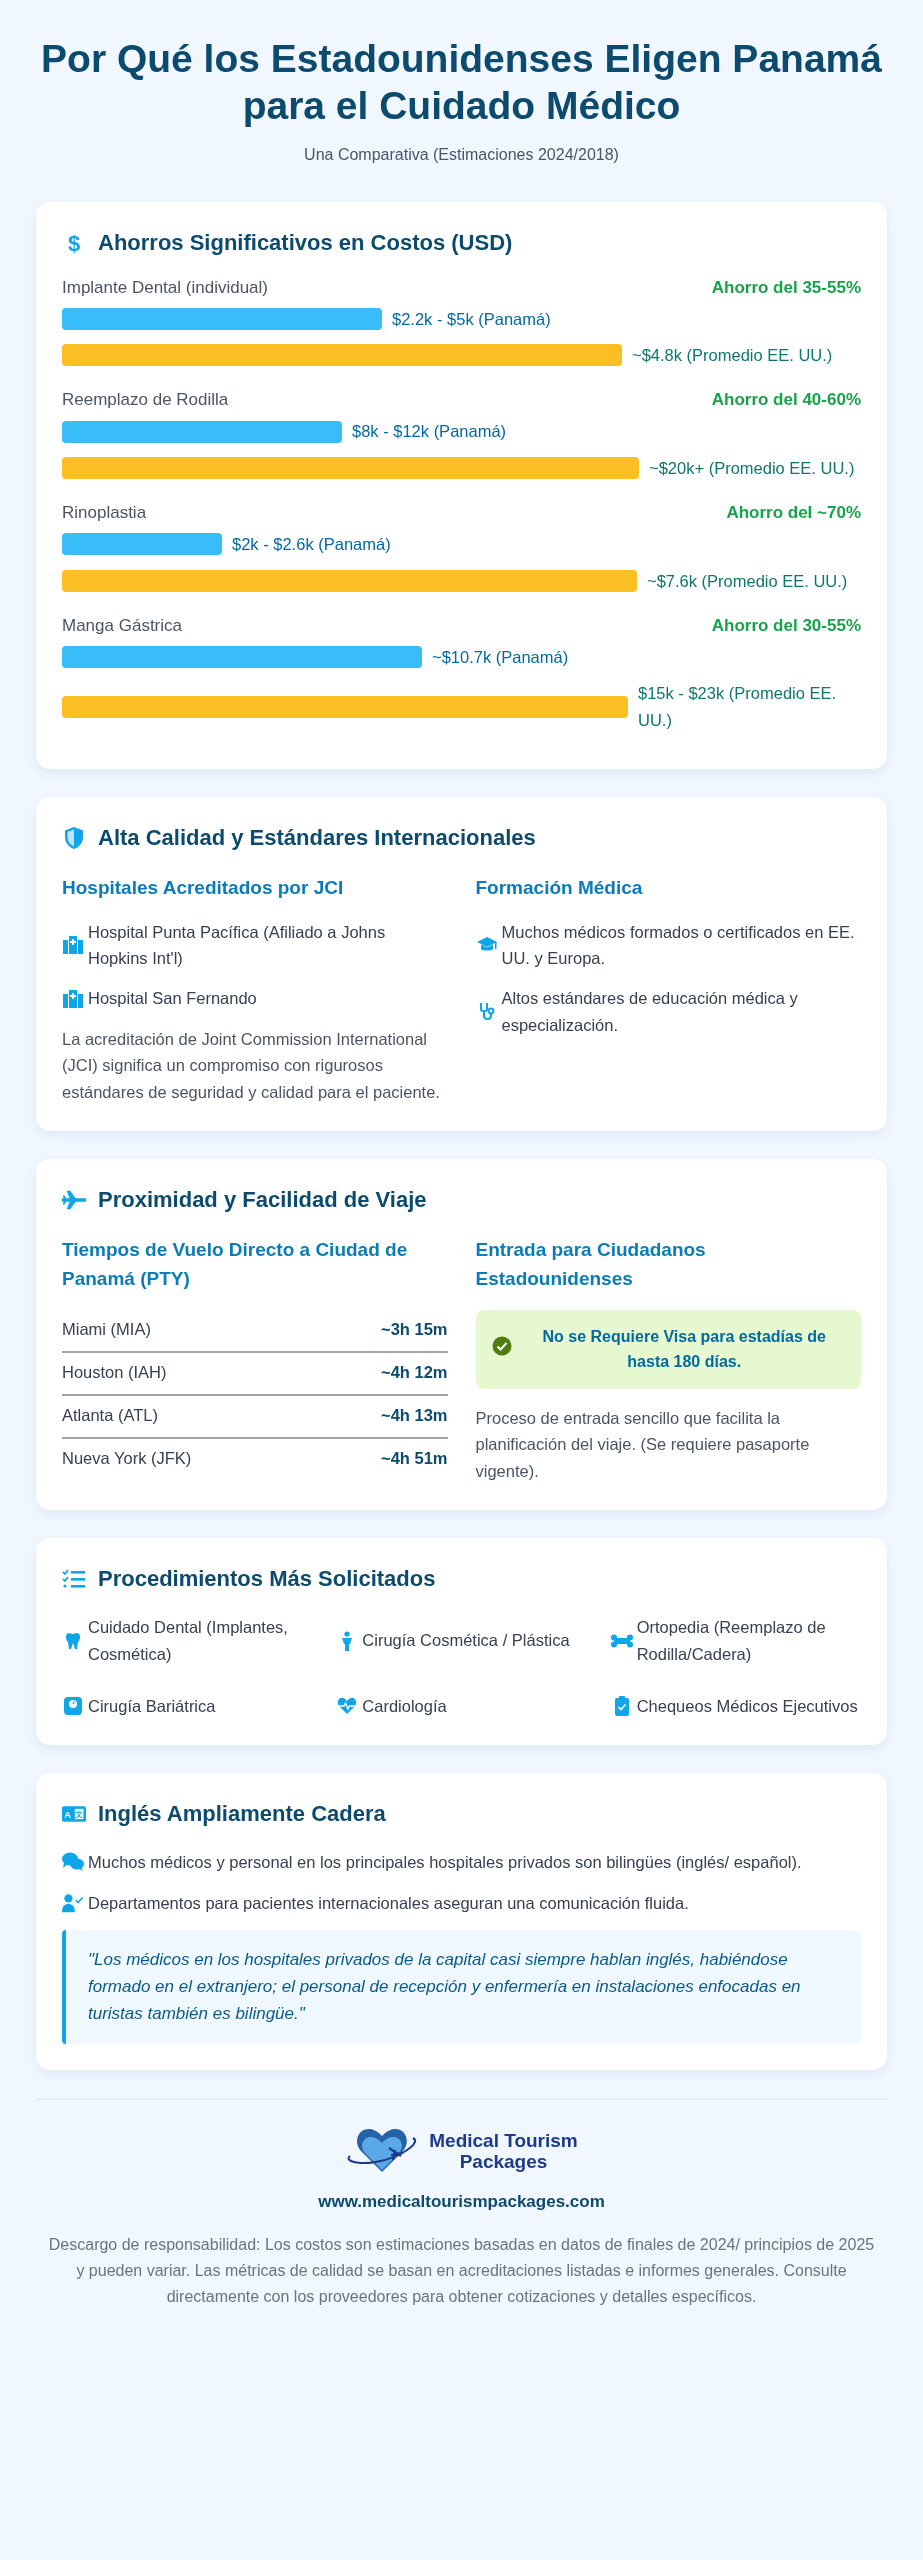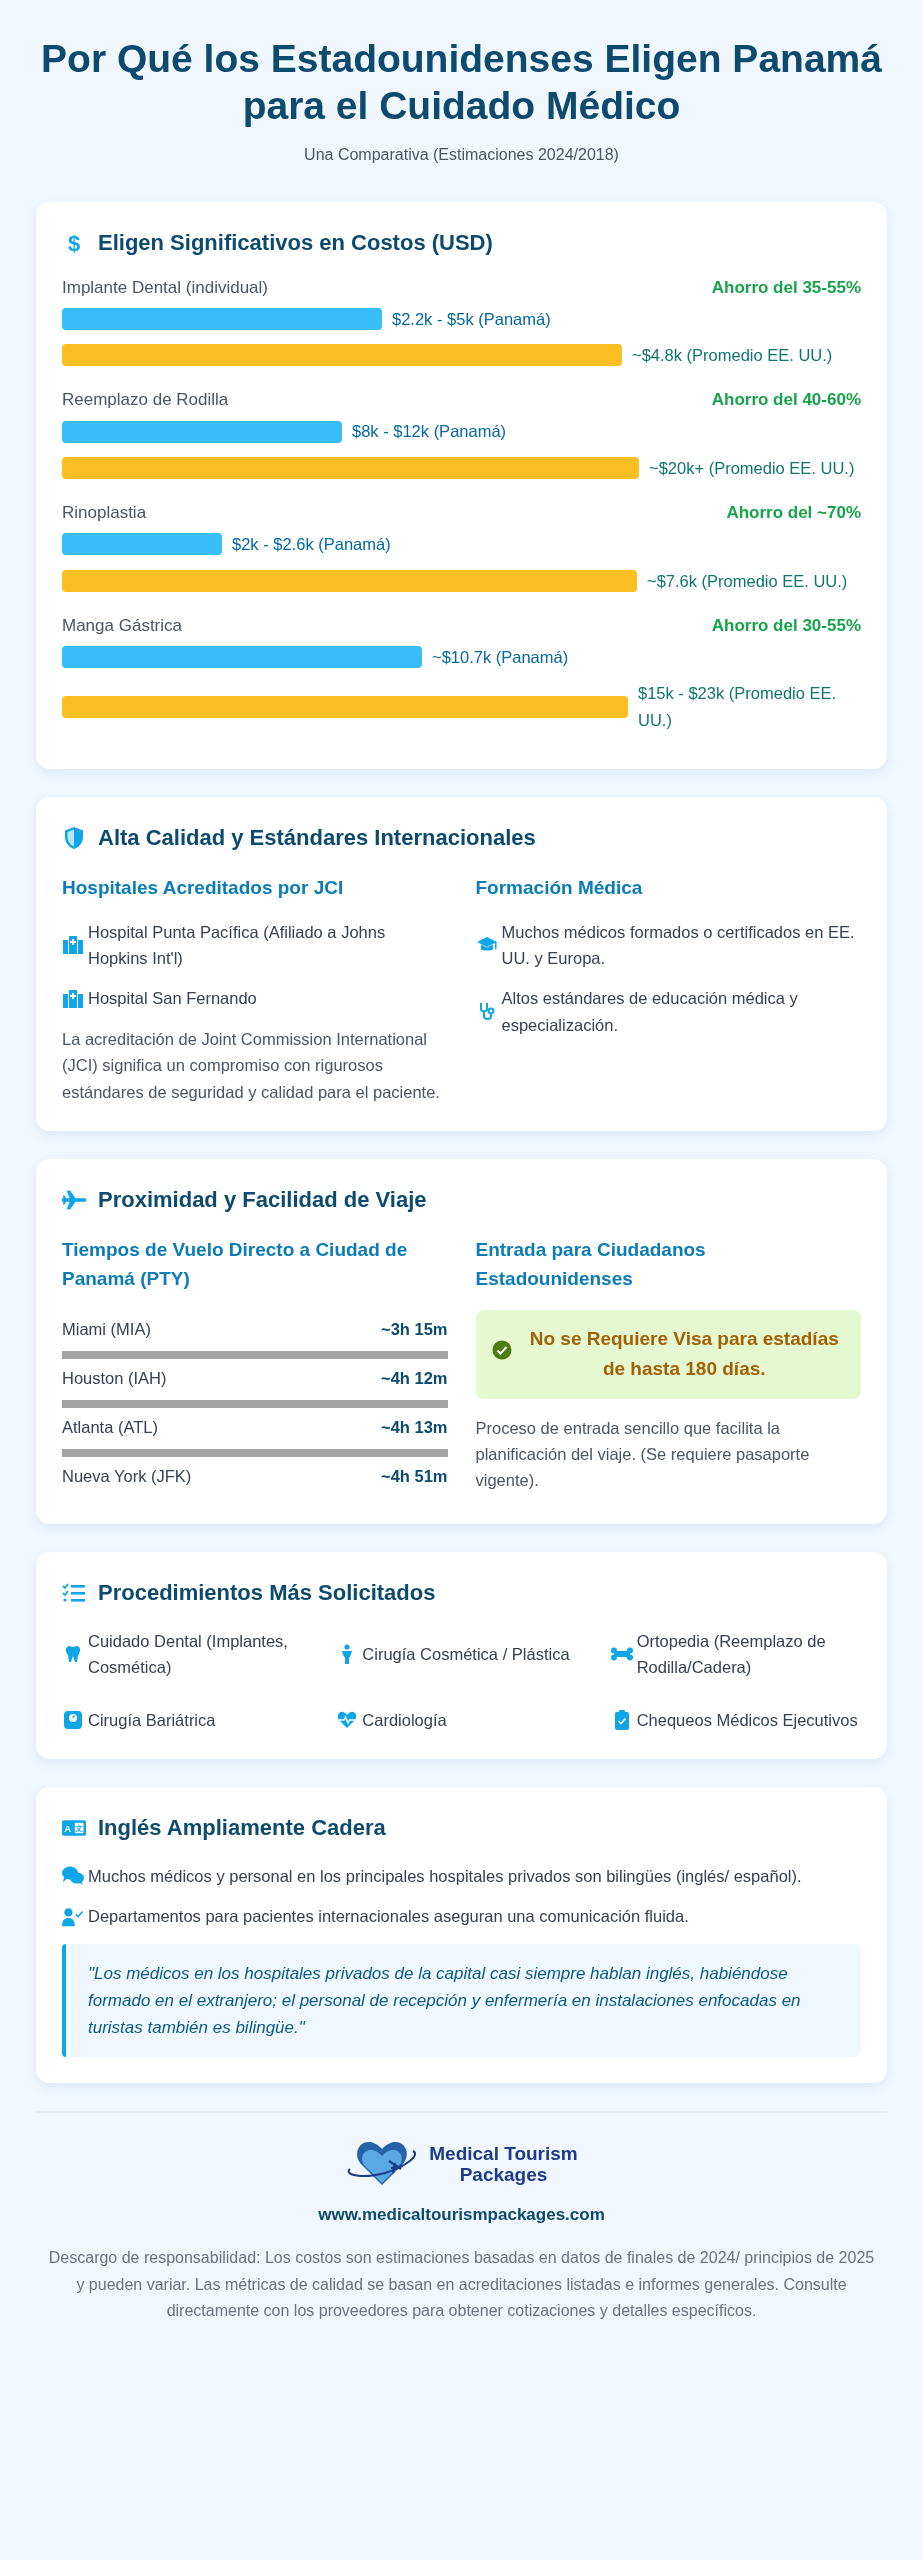--- a/index.html
+++ b/index.html
@@ -47,27 +47,27 @@
   .bar-label.us { color: #0f766e; }
 
   
   .two-col { display: grid; grid-template-columns: 1fr 1fr; gap: 28px; }
   .sub-title { font-size: 19px; font-weight: 700; color: #0a7cb7; margin-bottom: 16px; line-height: 1.55; }
   .icon-item { display: flex; align-items: center; gap: 4px; margin-bottom: 14px; font-size: 16.5px; line-height: 1.6; color: #374151; }
   .icon-item .ic { width: 22px; flex-shrink: 0; color: #0ea5e9; display:flex; justify-content:center; }
   .note { font-size: 16.5px; color: #4b5563; line-height: 1.6; margin-top: 6px; }
 
   
-  .flight { display: flex; justify-content: space-between; padding: 10px 0 12px 0; border-bottom: 8px solid #a3a3a3; font-size: 16.5px; }
+  .flight { display: flex; justify-content: space-between; padding: 10px 0 12px 0; border-bottom: 2px solid #a3a3a3; font-size: 16.5px; }
   .flight:last-child { border-bottom: none; }
   .flight .time { color: #0c4a6e; font-weight: 700; }
   .visa {
     background: #e6f8cf; border-radius: 8px; padding: 14px 16px;
     display: flex; align-items: center; justify-content: center; gap: 12px;
-    color: #a16207; font-weight: 700; font-size: 19px; text-align: center; line-height: 1.6;
+    color: #0369a1; font-weight: 700; font-size: 16px; text-align: center; line-height: 1.6;
     margin-bottom: 16px;
   }
 
   
   .proc-grid { display: grid; grid-template-columns: 1fr 1fr 1fr; row-gap: 26px; column-gap: 24px; margin-top: 8px; }
   .proc-grid .icon-item { margin-bottom: 0; }
 
   
   .quote {
     background: #f0f8ff; border-left: 4px solid #0ea5e9;
@@ -92,21 +92,21 @@
     <p class="subtitle">Una Comparativa (Estimaciones 2024/2018)</p>
   </header>
 
   <section class="card">
     <h2 class="card-title">
       <span class="ic">
         <svg width="18" height="24" viewBox="0 0 18 24">
             <text x="9" y="20" text-anchor="middle" font-size="22" font-weight="700" fill="#0ea5e9" font-family="Liberation Sans, sans-serif">$</text>
           </svg>
       </span>
-      <span>Eligen Significativos en Costos (USD)</span>
+      <span>Ahorros Significativos en Costos (USD)</span>
     </h2>
 
     <div class="proc">
       <div class="proc-head">
           <span class="proc-name">Implante Dental (individual)</span>
           <span class="proc-save">Ahorro del 35-55%</span>
         </div>
       <div class="bar-row">
           <div class="bar pan" style="width:320px"></div>
           <span class="bar-label pan">$2.2k - $5k (Panamá)</span>

